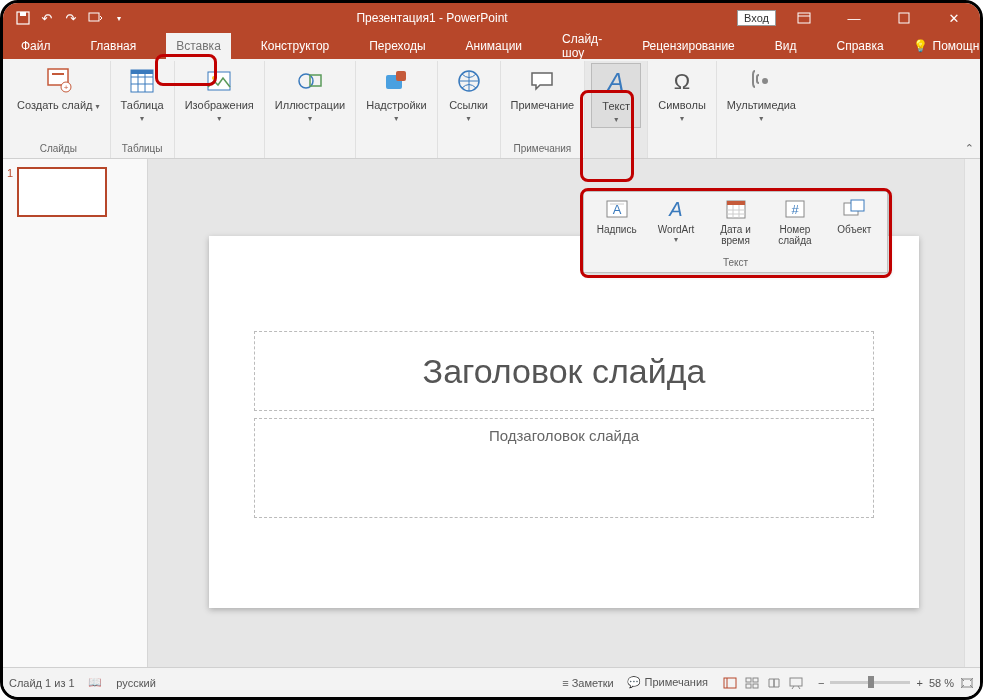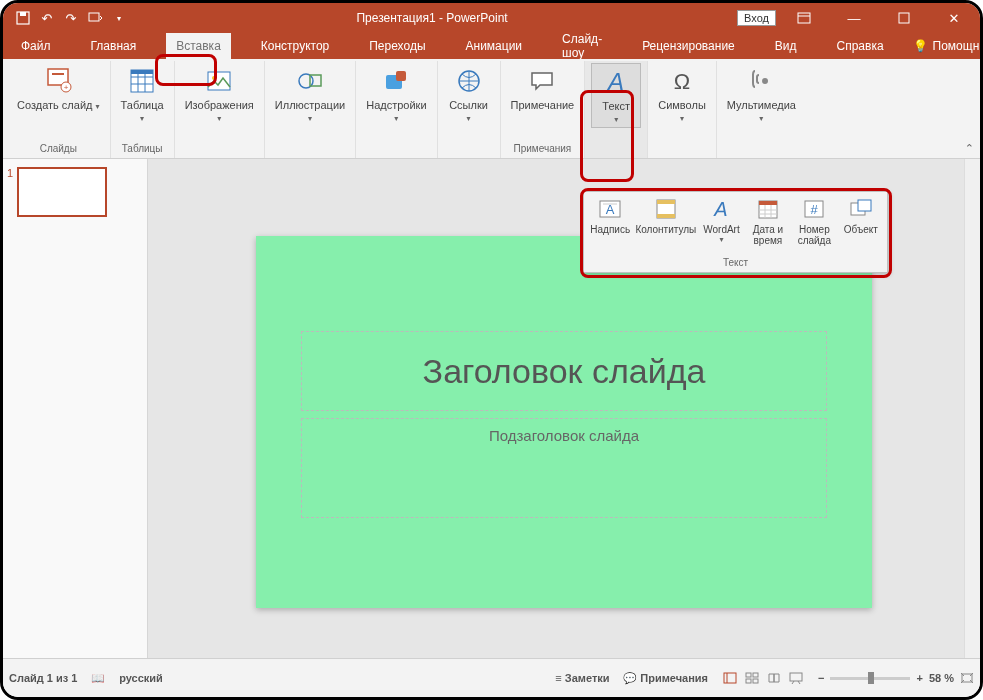--- a/index.html
+++ b/index.html
@@ -35,32 +35,32 @@
 .hl3 { left: 577px; top: 185px; width: 312px; height: 90px; }
 
 .workspace { position: absolute; top: 156px; left: 0; right: 0; bottom: 22px; background: #e6e6e6; display: flex; }
 .thumbpanel { width: 145px; background: #f9f9f9; border-right: 1px solid #d6d6d6; padding: 8px 4px; }
 .thumb-wrap { display: flex; align-items: flex-start; gap: 4px; }
 .thumb-num { font-size: 11px; color: #b7472a; }
 .thumb { width: 90px; height: 50px; background: #fff; border: 2px solid #b7472a; }
 
 .slidearea { flex: 1; position: relative; display: flex; align-items: center; justify-content: center; overflow: hidden; }
 .slidearea .scrollbar { position: absolute; right: 0; top: 0; bottom: 0; width: 16px; background: #f0f0f0; border-left: 1px solid #ddd; }
-.slide { width: 616px; height: 372px; background: #86efac; box-shadow: 0 2px 6px rgba(0,0,0,0.25); position: relative; margin-top: 10px; }
+.slide { width: 710px; height: 372px; background: #ffffff; box-shadow: 0 2px 6px rgba(0,0,0,0.25); position: relative; margin-top: 10px; }
 .ph { position: absolute; border: 1px dashed #bbb; display: flex; align-items: center; justify-content: center; color: #888; }
 .ph.title { left: 45px; top: 95px; right: 45px; height: 80px; font-size: 34px; color: #555; font-weight: 300; }
 .ph.sub { left: 45px; top: 182px; right: 45px; height: 100px; font-size: 15px; color: #666; align-items: flex-start; padding-top: 8px; }
 
 .text-flyout { position: absolute; left: 580px; top: 188px; width: 305px; height: 82px; background: #f3f3f3; border: 1px solid #c0c0c0; box-shadow: 2px 2px 5px rgba(0,0,0,0.2); z-index: 40; display: flex; flex-direction: column; padding: 2px 4px; }
 .flyout-row { display: flex; gap: 2px; flex: 1; }
 .fbtn { display: flex; flex-direction: column; align-items: center; justify-content: flex-start; font-size: 10px; color: #444; text-align: center; padding: 2px 1px; flex: 1; }
 .fbtn .ico { width: 26px; height: 26px; display: flex; align-items: center; justify-content: center; margin-bottom: 2px; }
 .flyout-label { font-size: 10px; color: #666; text-align: center; padding: 2px 0; }
 
-.statusbar { position: absolute; bottom: 0; left: 0; right: 0; height: 39px; background: #f3f3f3; border-top: 1px solid #d0d0d0; display: flex; align-items: center; font-size: 11px; color: #555; padding: 0 6px; gap: 14px; font-weight: bold; }
+.statusbar { position: absolute; bottom: 0; left: 0; right: 0; height: 30px; background: #f3f3f3; border-top: 1px solid #d0d0d0; display: flex; align-items: center; font-size: 11px; color: #555; padding: 0 6px; gap: 14px; }
 .statusbar .spacer { flex: 1; }
 .viewbtns { display: flex; gap: 6px; align-items: center; }
 .viewbtns span { width: 16px; height: 14px; display: flex; align-items: center; justify-content: center; font-size: 12px; color: #666; }
 .zoom { display: flex; align-items: center; gap: 6px; }
 .zoom-track { width: 80px; height: 3px; background: #ccc; position: relative; }
 .zoom-thumb { width: 6px; height: 12px; background: #888; position: absolute; left: 38px; top: -5px; }
 
 svg { display: block; }
 </style>
 </head>
@@ -293,30 +293,20 @@
             <rect x="2" y="4" width="20" height="16" fill="#fff" stroke="#888"></rect>
             <text x="12" y="17" font-size="13" text-anchor="middle" fill="#3a7abd">A</text>
             <line x1="5" y1="7" x2="19" y2="7" stroke="#ccc"></line>
           </svg>
         </div>
       <span>Надпись</span>
     </div>
     <div class="fbtn">
       <div class="ico">
           <svg width="24" height="24">
-            <rect x="3" y="3" width="18" height="18" fill="#fff" stroke="#888"></rect>
-            <rect x="3" y="3" width="18" height="4" fill="#e6c060"></rect>
-            <rect x="3" y="17" width="18" height="4" fill="#e6c060"></rect>
-          </svg>
-        </div>
-      <span>Колонтитулы</span>
-    </div>
-    <div class="fbtn">
-      <div class="ico">
-          <svg width="24" height="24">
             <text x="12" y="19" font-size="20" font-style="italic" text-anchor="middle" fill="#3a7abd" font-family="serif">A</text>
           </svg>
         </div>
       <span>WordArt</span>
         <span class="dropcaret">▾</span>
     </div>
     <div class="fbtn">
       <div class="ico">
           <svg width="24" height="24">
             <rect x="3" y="4" width="18" height="17" fill="#fff" stroke="#888"></rect>

